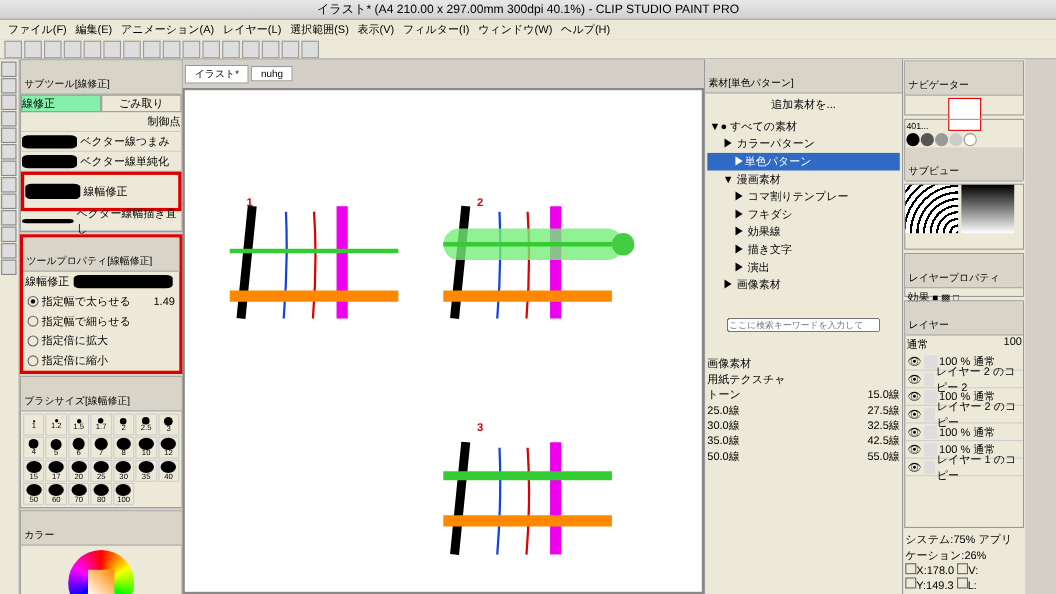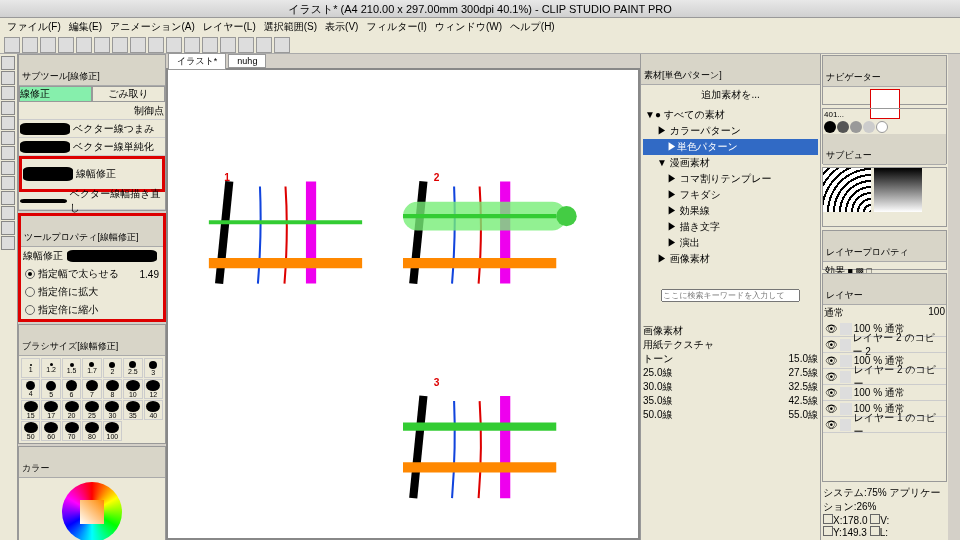--- a/index.html
+++ b/index.html
@@ -19,31 +19,31 @@
 .wave{width:50px;height:12px;background:linear-gradient(90deg,#000 0%,#000 100%);border-radius:6px/3px}
 .wave.thin{height:4px}
 .redbox{border:3px solid #d00!important}
 .radio-row{display:flex;align-items:center;gap:3px;padding:2px 4px}
 .radio{width:10px;height:10px;border:1px solid #666;border-radius:50%;display:inline-block}
 .radio.sel::after{content:'';display:block;width:4px;height:4px;background:#000;border-radius:50%;margin:2px}
 .brushgrid{display:grid;grid-template-columns:repeat(7,1fr);gap:1px;padding:2px}
 .bcell{height:20px;display:flex;flex-direction:column;align-items:center;justify-content:center;border:1px solid #ccc}
 .bdot{background:#000;border-radius:50%}
 .canvas-area{flex:1;background:#888;display:flex;flex-direction:column}
-.canvas-tabs{height:14px;background:#d4d0c8;display:flex;gap:2px;padding:2px;align-items:center}
+.canvas-tabs{height:26px;background:#d4d0c8;display:flex;gap:2px;padding:2px;align-items:center}
 .canvas-tab{background:#fff;border:1px solid #999;padding:1px 8px;font-size:9px}
 .canvas{flex:1;background:#fff;margin:2px;position:relative}
 .rightarea{width:320px;display:flex}
 .rpanels{width:180px;background:#ece9d8;border-left:1px solid #999;display:flex;flex-direction:column}
 .tree{padding:2px;font-size:9px}
 .tree div{padding:1px 2px}
 .tree .indent1{padding-left:14px}
 .tree .indent2{padding-left:24px}
 .tree .sel{background:#316ac5;color:#fff}
-.farright{width:128px;background:#ece9d8;border-left:1px solid #999;display:flex;flex-direction:column;gap:1px}
+.farright{width:112px;background:#ece9d8;border-left:1px solid #999;display:flex;flex-direction:column;gap:1px}
 .mini{border:1px solid #999;margin:1px}
 .layer-row{height:16px;display:flex;align-items:center;border-bottom:1px solid #ccc;padding:0 2px;gap:2px;font-size:8px}
 .ckbox{width:10px;height:10px;border:1px solid #666;display:inline-block}
 .colorwheel{width:60px;height:60px;border-radius:50%;background:conic-gradient(red,yellow,lime,cyan,blue,magenta,red);position:relative;margin:4px auto}
 </style>
 </head>
 <body>
 
 <div class="titlebar">イラスト* (A4 210.00 x 297.00mm 300dpi 40.1%)  -  CLIP STUDIO PAINT PRO</div>
 <div class="menubar">
@@ -124,20 +124,24 @@
 <div class="panel redbox">
 <div class="panel-hdr">ツールプロパティ[線幅修正]</div>
 <div style="padding:2px;display:flex;align-items:center">
           <span>線幅修正</span>
           <span class="wave" style="flex:1;margin:0 4px"></span>
         </div>
 <div class="radio-row">
           <span class="radio sel"></span>
           <span>指定幅で太らせる</span>
           <span style="margin-left:auto">1.49</span>
+        </div>
+<div class="radio-row">
+          <span class="radio"></span>
+          <span>指定幅で細らせる</span>
         </div>
 <div class="radio-row">
           <span class="radio"></span>
           <span>指定倍に拡大</span>
         </div>
 <div class="radio-row">
           <span class="radio"></span>
           <span>指定倍に縮小</span>
         </div>
 </div>

